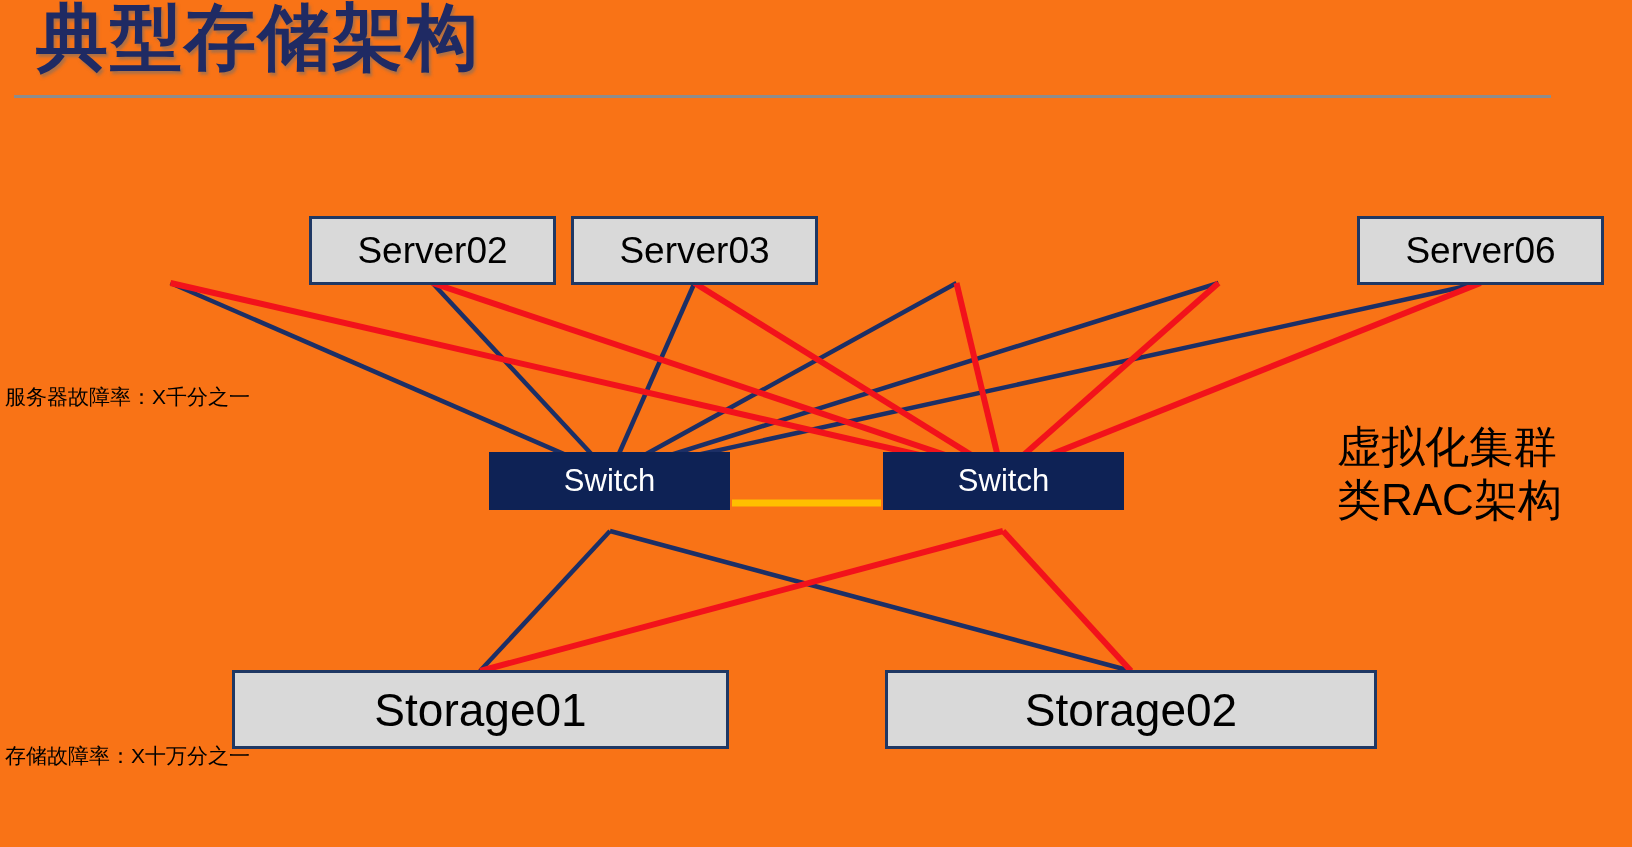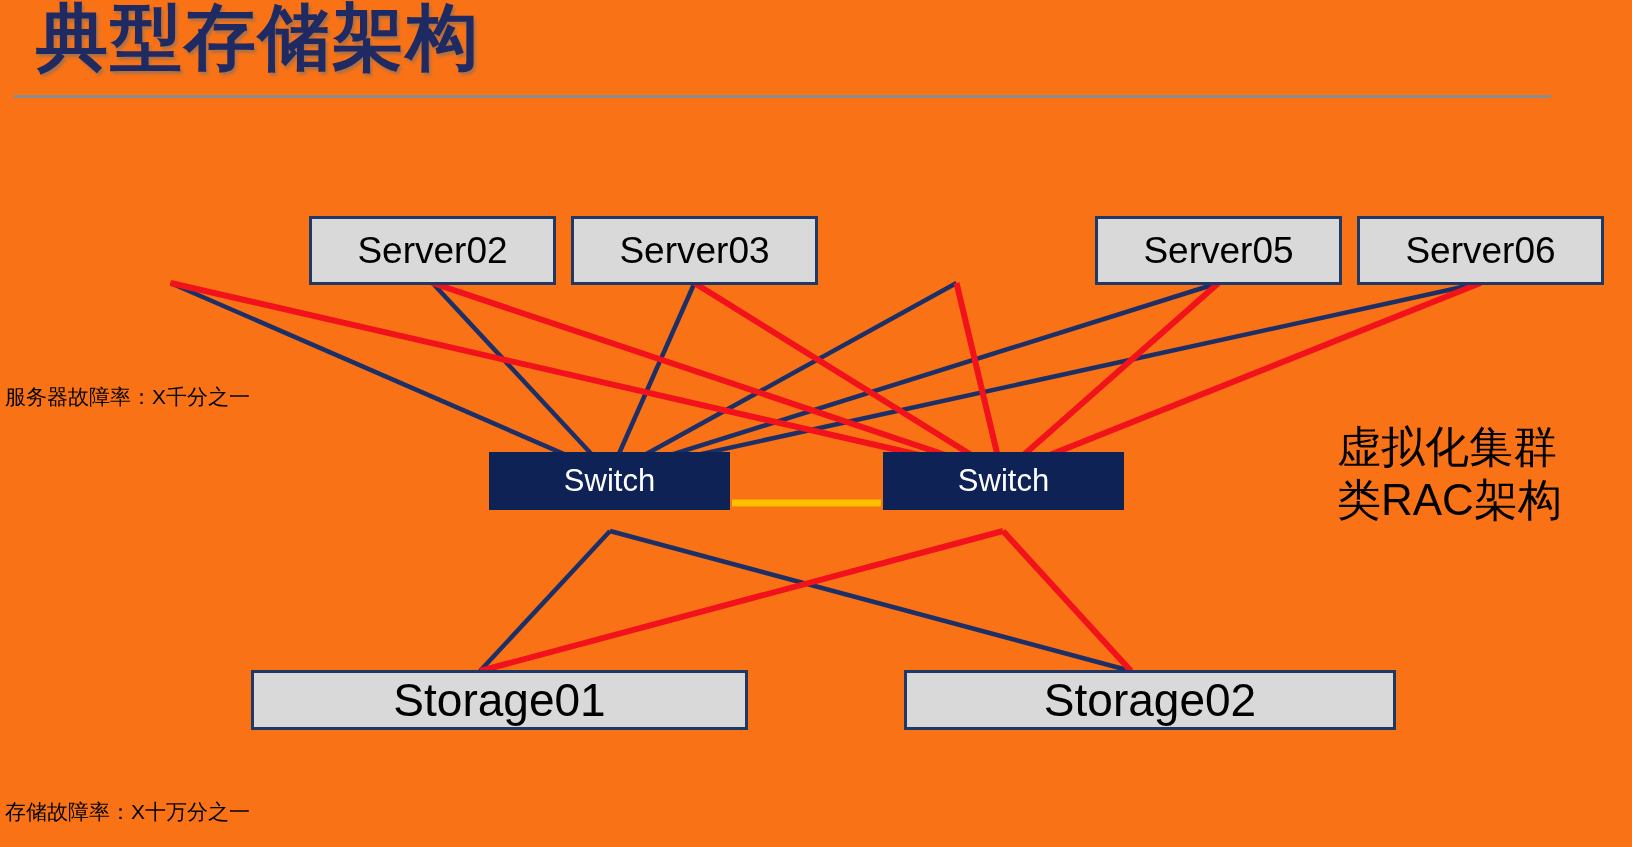--- a/index.html
+++ b/index.html
@@ -32,26 +32,26 @@
   .server{top:216px;width:247px;height:69px;font-size:37px;}
   #server-1{left:47px}#server-2{left:309px}#server-3{left:571px}
   #server-4{left:833px}#server-5{left:1095px}#server-6{left:1357px}
   .switch{
     position:absolute;box-sizing:border-box;z-index:2;
     display:flex;align-items:center;justify-content:center;
     top:452px;width:241px;height:58px;
     background:#0E2255;color:#fff;font-size:31px;white-space:nowrap;
   }
   #switch-left{left:489px}#switch-right{left:883px}
-  .storage{top:670px;height:60px;font-size:46px;margin-left:19px;}
+  .storage{top:670px;height:79px;font-size:46px;}
   #storage-1{left:232px;width:497px}
   #storage-2{left:885px;width:492px}
   .note{position:absolute;font-size:21px;z-index:2;white-space:nowrap;}
   #note-server{left:5px;top:383px;}
-  #note-storage{left:5px;top:798px;}
+  #note-storage{left:5px;top:742px;}
   .annotation{
     position:absolute;left:1337px;top:420px;z-index:2;
     font-size:44px;line-height:53px;white-space:nowrap;
   }
 </style>
 </head>
 <body>
 
 <div class="slide">
 
@@ -77,23 +77,20 @@
       <line x1="1003" y1="531" x2="1131" y2="671" stroke="#F2121B" stroke-width="6"></line>
       <line x1="732" y1="503" x2="881" y2="503" stroke="#FFC000" stroke-width="7"></line>
     </svg>
 
   <div class="node server" id="server-2">
     <span>Server02</span>
   </div>
   <div class="node server" id="server-3">
     <span>Server03</span>
   </div>
-  <div class="node server" id="server-5">
-    <span>Server05</span>
-  </div>
   <div class="node server" id="server-6">
     <span>Server06</span>
   </div>
 
   <div class="switch" id="switch-left">
     <span>Switch</span>
   </div>
   <div class="switch" id="switch-right">
     <span>Switch</span>
   </div>

